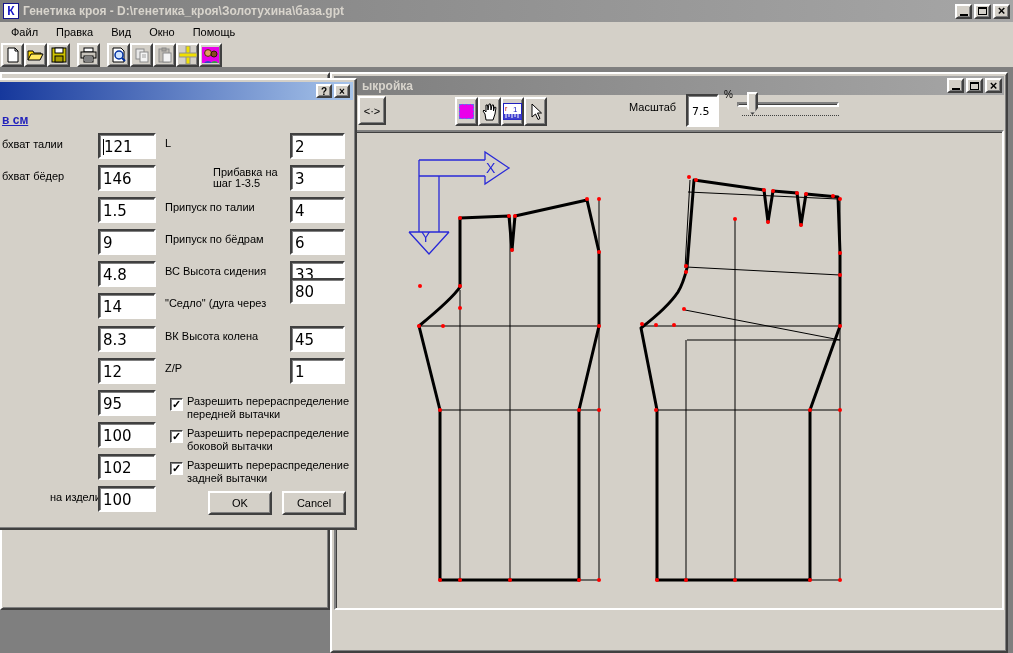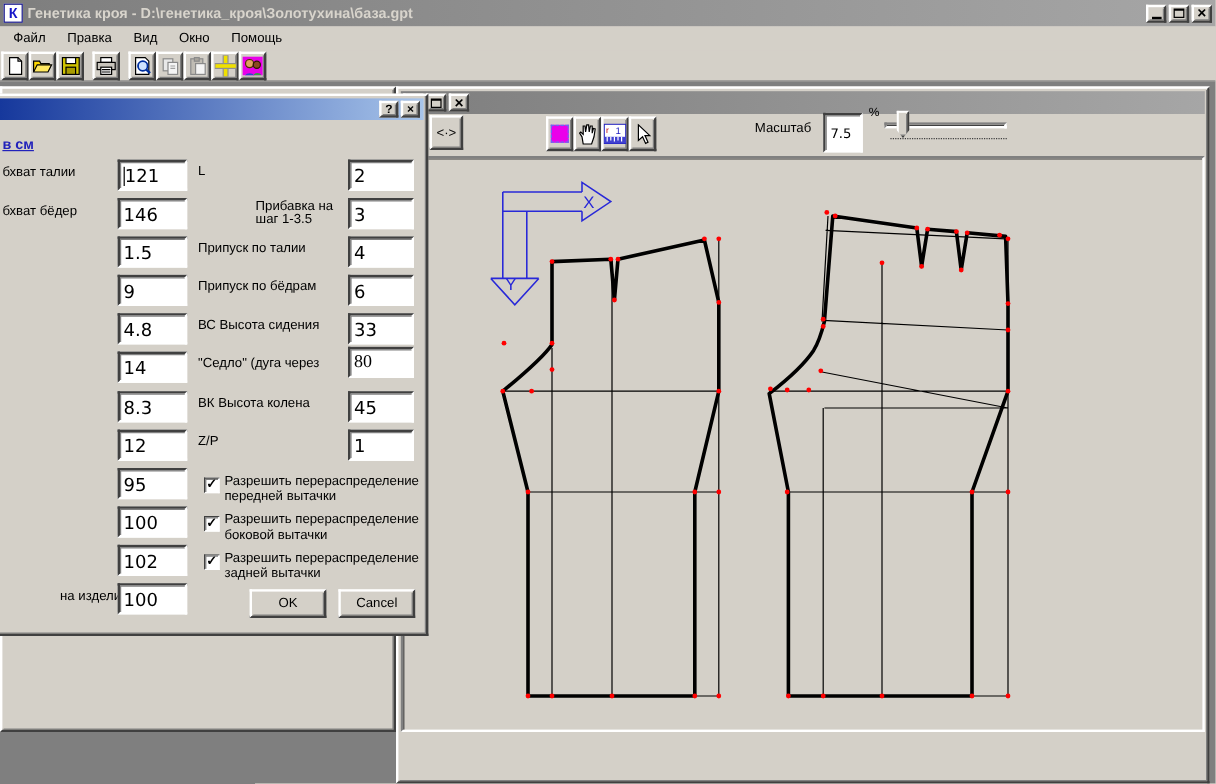--- a/index.html
+++ b/index.html
@@ -181,20 +181,21 @@
         </svg>
       </span>
   </div>
 
   <div class="mdi"></div>
 
   <div class="ghost-win raised"></div>
 
   <div class="pattern-win raised">
     <div class="pw-titlebar">
+      <span class="pw-title">ыкройка</span>
       <span class="winbtns">
         <span class="winbtn btn3d">
             <span class="glyph-min"></span>
           </span>
         <span class="winbtn btn3d">
             <span class="glyph-max"></span>
           </span>
         <span class="winbtn btn3d glyph-close">
             <span>×</span>
           </span>
@@ -388,21 +389,21 @@
       </span>
     <span class="dlg-field-r field" style="top:117px;">
         <span>4</span>
       </span>
     <span class="dlg-field-r field" style="top:149px;">
         <span>6</span>
       </span>
     <span class="dlg-field-r field" style="top:181px;">
         <span>33</span>
       </span>
-    <span class="dlg-field-r field" style="top:209px;font-family:Liberation Serif, serif;">
+    <span class="dlg-field-r field" style="top:198px;">
         <span>80</span>
       </span>
     <span class="dlg-field-r field" style="top:246px;">
         <span>45</span>
       </span>
     <span class="dlg-field-r field" style="top:278px;">
         <span>1</span>
       </span>
 
     <div class="chk-row" style="top:315px;">

